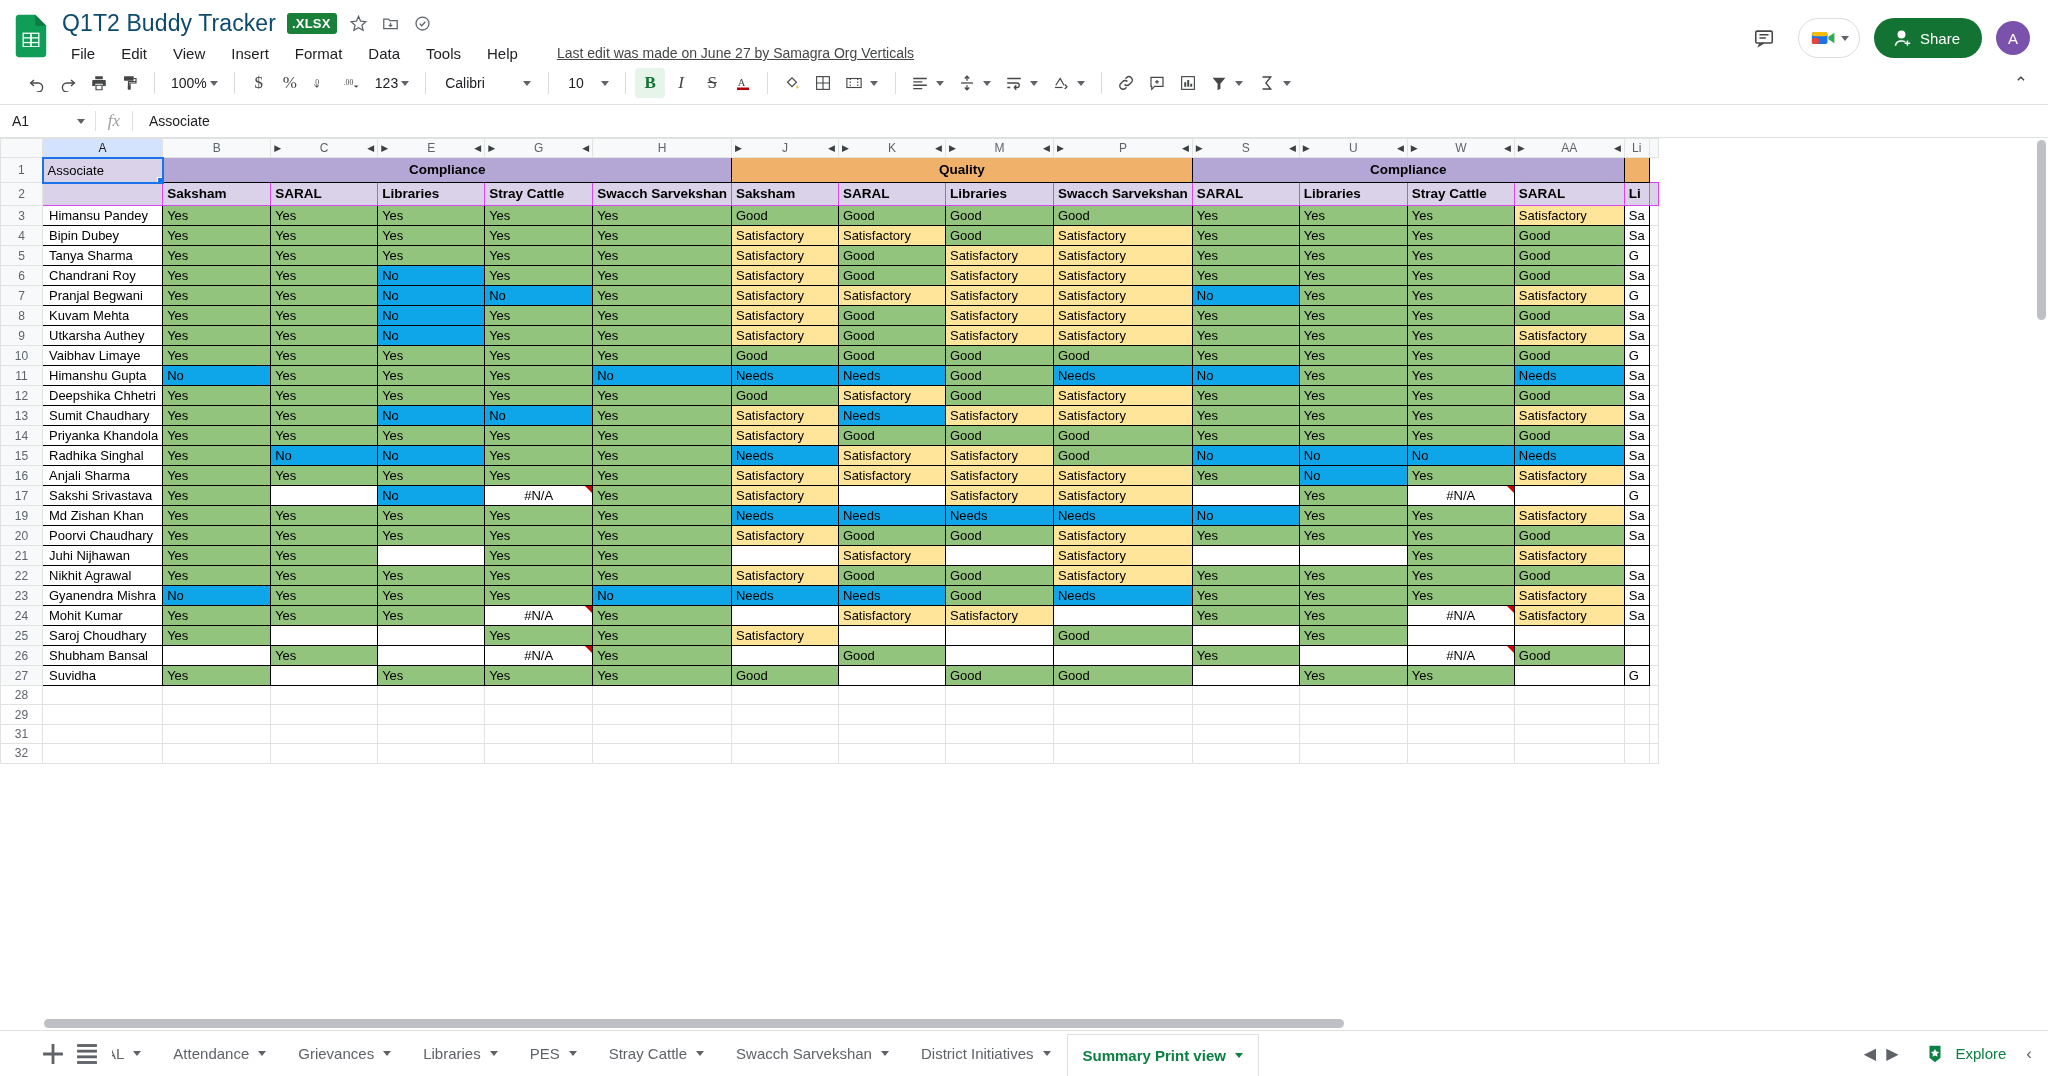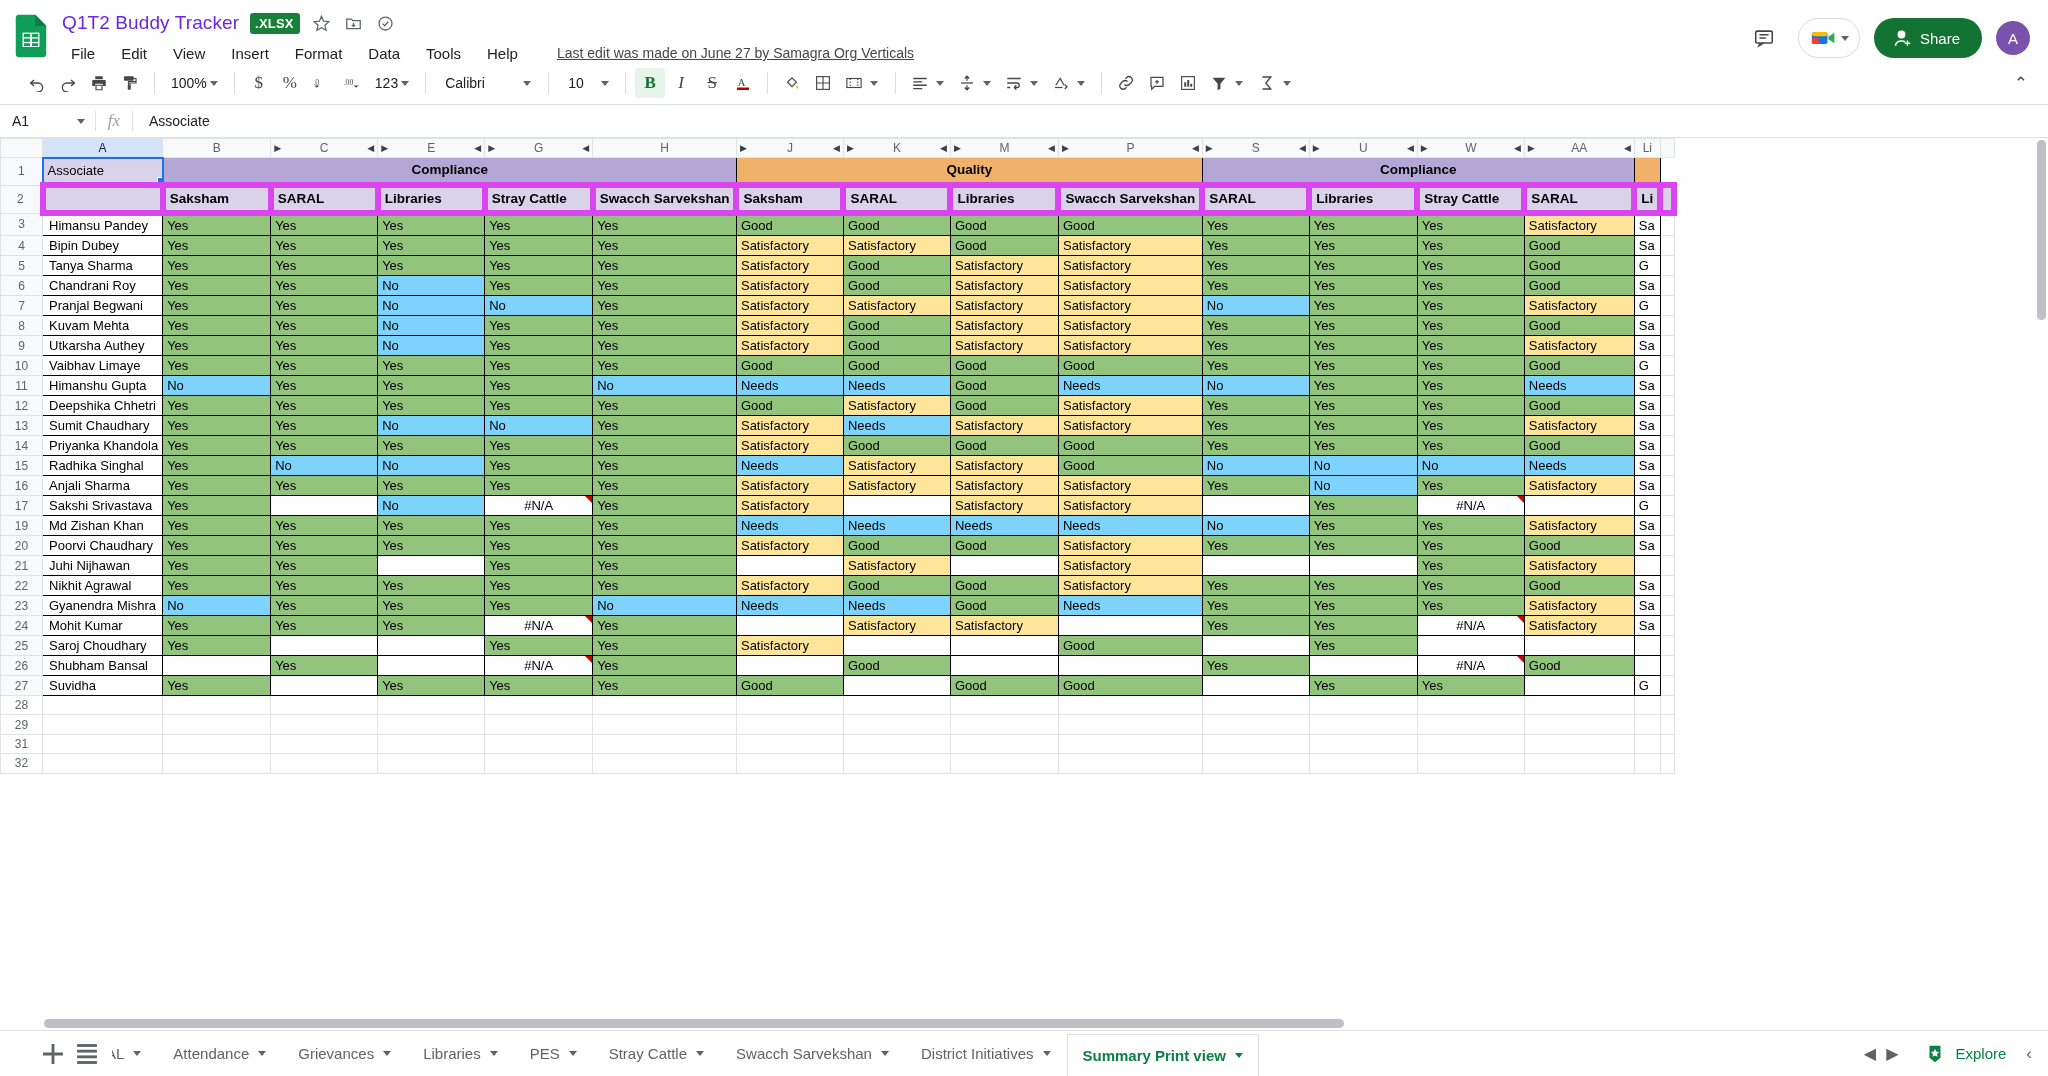--- a/index.html
+++ b/index.html
@@ -10,21 +10,21 @@
     -webkit-font-smoothing:antialiased;
   }
   #app{ width:2048px; height:1076px; position:relative; display:flex; flex-direction:column; }
 
   
   .titlebar{ height:62px; display:flex; align-items:flex-start; padding:8px 18px 0 14px; flex:0 0 62px; }
   .doc-logo{ width:34px; height:44px; margin-top:6px; flex:0 0 34px; position:relative; }
   .doc-logo svg{ display:block; }
   .title-wrap{ margin-left:14px; display:flex; flex-direction:column; justify-content:flex-start; flex:1 1 auto; min-width:0; }
   .title-row{ display:flex; align-items:center; height:30px; gap:11px; }
-  .doc-title{ font-size:19px; color:#6d28d9; font-weight:400; letter-spacing:.1px; white-space:nowrap; }
+  .doc-title{ font-size:23px; color:#0c4a6e; font-weight:400; letter-spacing:.1px; white-space:nowrap; }
   .xlsx-badge{ background:#188038; color:#fff; font-size:13px; font-weight:700; border-radius:3px; padding:3px 6px 3px 5px; letter-spacing:.2px; }
   .t-icon{ width:21px; height:21px; color:#5f6368; display:flex; align-items:center; justify-content:center; cursor:pointer; }
   .t-icon svg{ width:19px; height:19px; fill:none; stroke:#5f6368; stroke-width:1.6; }
   .menu-row{ display:flex; align-items:center; height:26px; gap:8px; margin-top:2px; }
   .menu-item{ font-size:15px; color:#202124; padding:2px 9px; border-radius:4px; cursor:pointer; white-space:nowrap; }
   .lastedit{ font-size:14px; color:#444746; text-decoration:underline; margin-left:22px; white-space:nowrap; cursor:pointer; }
 
   .tb-right{ display:flex; align-items:center; gap:14px; margin-top:10px; }
   .icon-btn{ width:40px; height:40px; border-radius:50%; display:flex; align-items:center; justify-content:center; cursor:pointer; }
   .icon-btn svg{ width:22px; height:22px; }
@@ -64,28 +64,28 @@
   .colhead-row td.sel{ background:#d3e3fd; color:#202124; }
   .arrL,.arrR{ position:absolute; top:50%; transform:translateY(-50%); font-size:9px; color:#3c4043; }
   .arrL{ right:3px; } .arrR{ left:3px; }
   .rowhead{
     background:#f8f9fa; border:1px solid #e1e3e1; width:42px;
     font-size:12px; color:#5f6368; text-align:center; font-weight:400; cursor:pointer; user-select:none;
   }
   .cell{ border:1px solid #000; font-size:13px; color:#000; padding:0 4px; height:19.4px; line-height:19px; overflow:hidden; white-space:nowrap; background:#fff; }
   .cell.thin{ border:1px solid #e1e3e1; }
   .g{ background:#93c47d; }
-  .r{ background:#7dd3fc; }
+  .r{ background:#0ea5e9; }
   .y{ background:#ffe599; }
   .w{ background:#ffffff; }
   .na{ text-align:center; background:#fff; position:relative; }
   .na:after{ content:""; position:absolute; top:0; right:0; border-top:7px solid #cc0000; border-left:7px solid transparent; }
   .hdr1{ background:#b4a7d6; text-align:center; font-weight:700; font-size:13.5px; color:#000; border:1px solid #000; height:24px; line-height:24px; }
   .hdr1.q{ background:#f0b26b; }
-  .hdr2{ background:#d9d2e9; font-weight:700; font-size:13.5px; color:#000; border:6px solid #d946ef; height:22px; line-height:22px; padding:0 4px; white-space:nowrap; overflow:hidden; }
+  .hdr2{ background:#d9d2e9; font-weight:700; font-size:13.5px; color:#000; border:1px solid #d946ef; height:22px; line-height:22px; padding:0 4px; white-space:nowrap; overflow:hidden; }
   .acell{ background:#fff; border:1px solid #000; font-size:13px; padding:0 4px 0 6px; height:19.4px; line-height:19px; white-space:nowrap; }
   .a1sel{ background:#d9d2e9; border:2px solid #1a73e8; position:relative; font-weight:400; }
   .a1sel:after{ content:""; position:absolute; right:-4px; bottom:-4px; width:7px; height:7px; background:#1a73e8; border:1px solid #fff; }
   .empty-row td{ border:1px solid #e1e3e1; height:19.4px; background:#fff; }
 
   
   .vscroll{ position:absolute; right:0; top:0; width:14px; bottom:0; background:#fff; }
   .vthumb{ position:absolute; right:2px; top:2px; width:9px; height:180px; background:#bdc1c6; border-radius:5px; }
   .hscroll{ position:absolute; left:0; right:0; bottom:0; height:14px; background:#fff; }
   .hthumb{ position:absolute; left:44px; bottom:2px; height:9px; width:1300px; background:#bdc1c6; border-radius:5px; }

